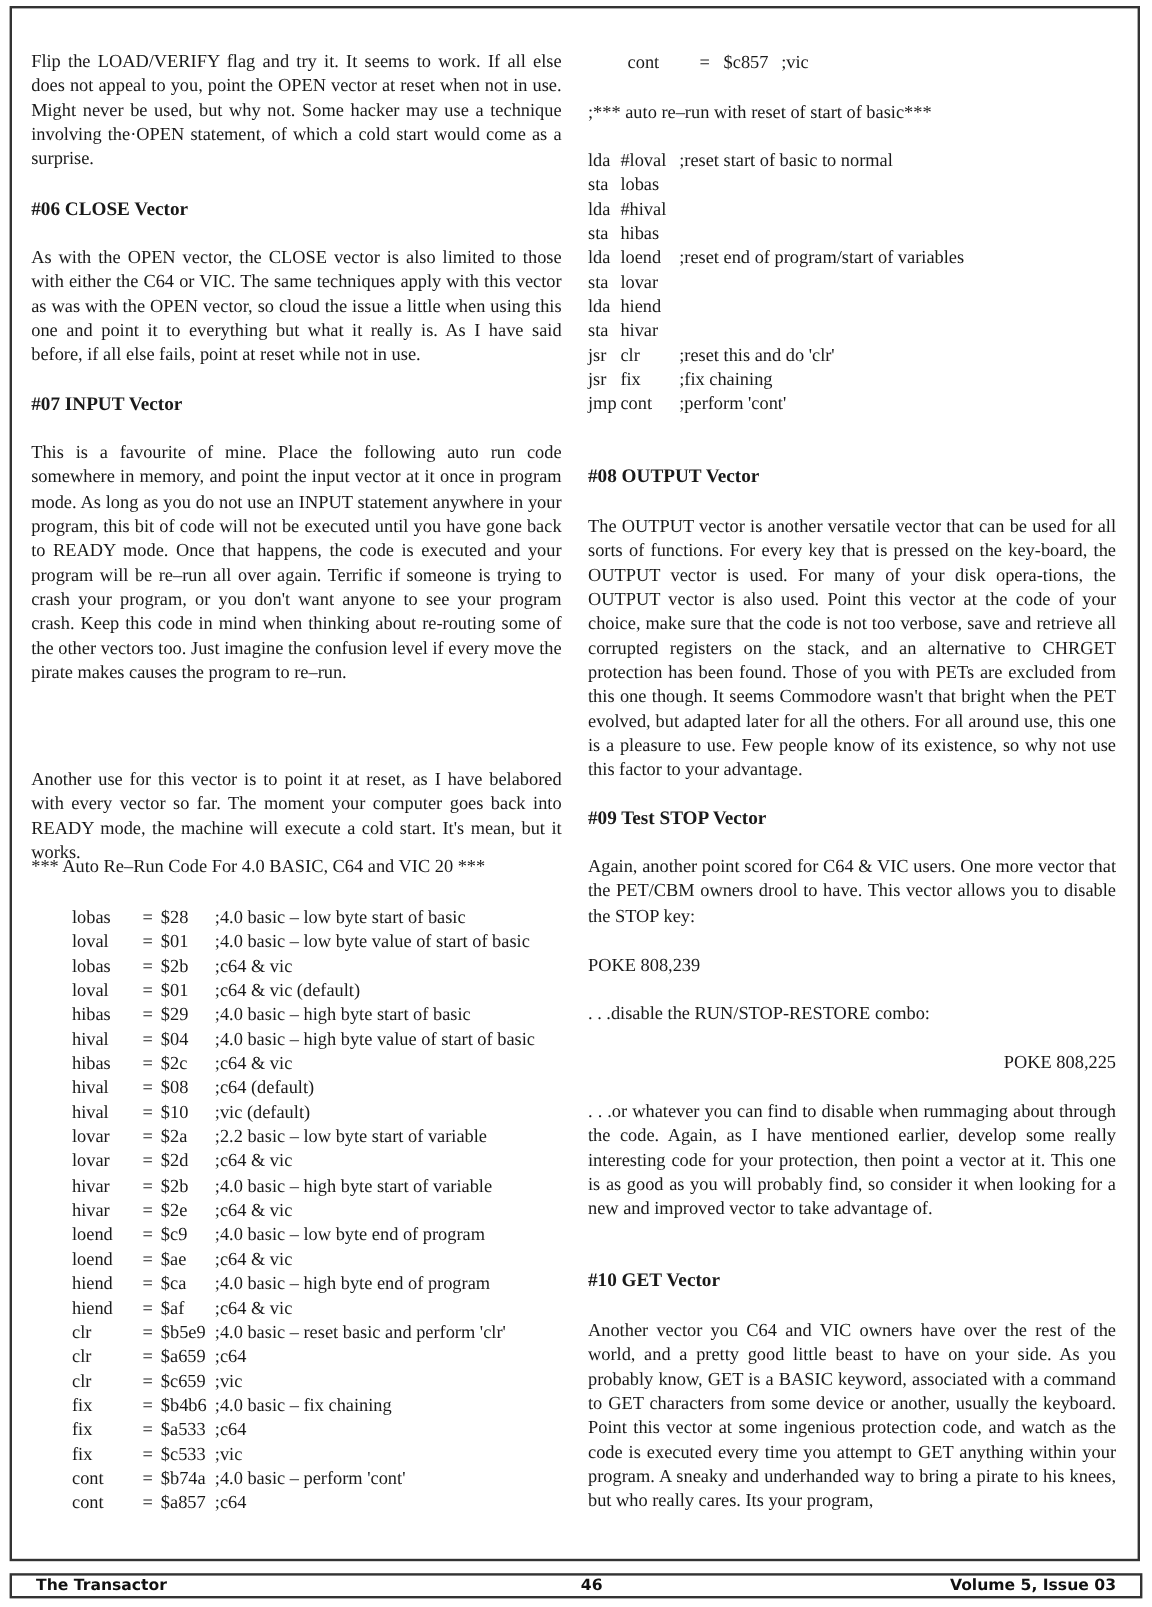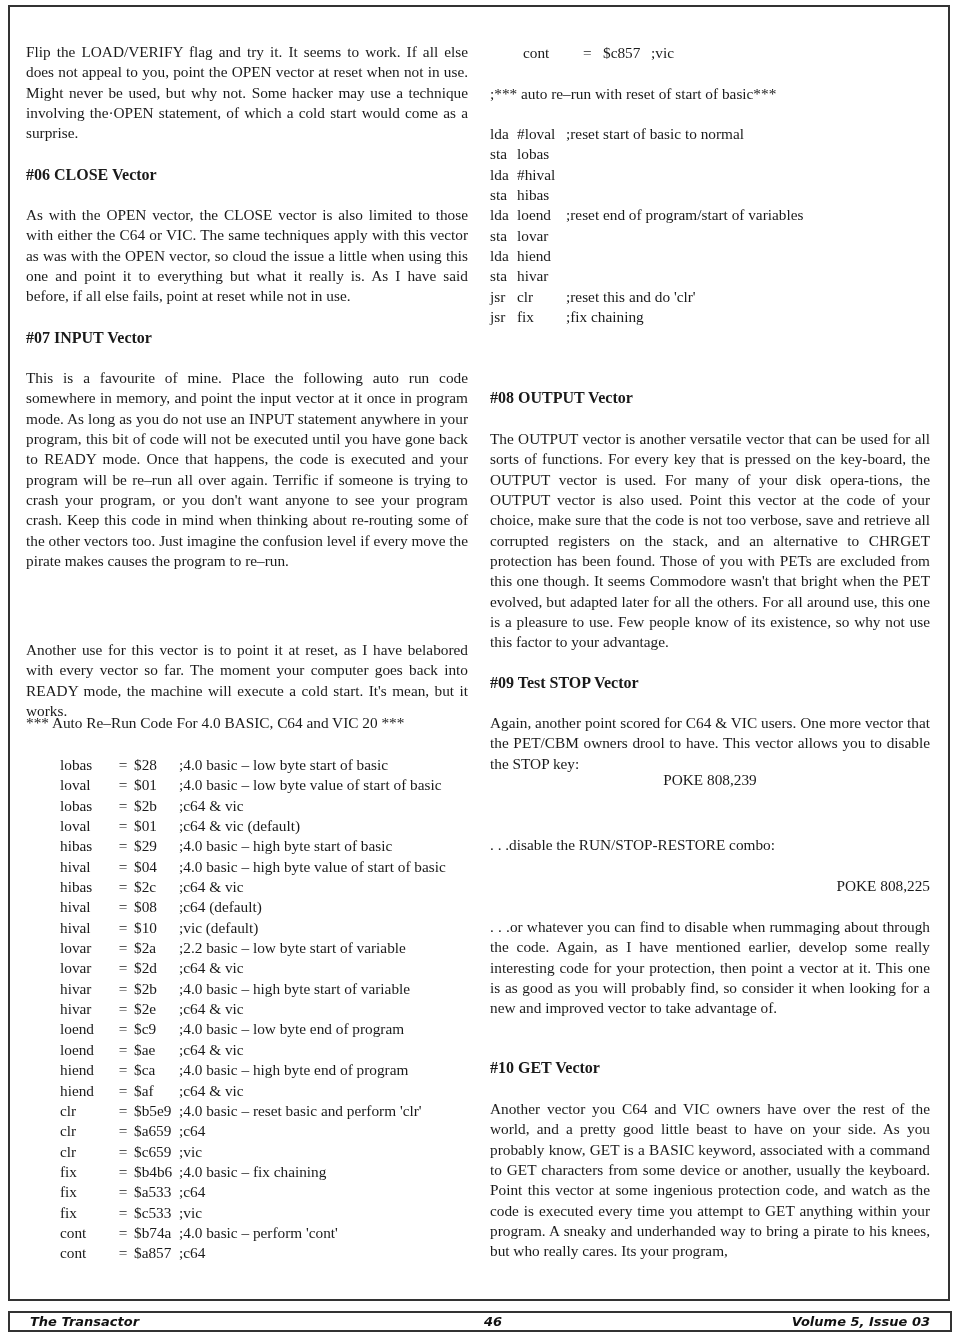--- a/index.html
+++ b/index.html
@@ -19,21 +19,21 @@
   .eq-table td.e { width: 22px; text-align: center; }
   .eq-table td.v { width: 45px; }
   .asm { position: absolute; left: 0; border-collapse: collapse; }
   .asm td { padding: 0; height: 20.35px; line-height: 20.35px; white-space: nowrap; vertical-align: top; }
   .asm td.op { width: 27px; }
   .asm td.arg { width: 49px; }
   .center { text-align: center; }
   .footer { position: absolute; left: 8px; top: 1311px; width: 944px; height: 21px;
             border: 2px solid #333; box-sizing: border-box;
             font-family: "DejaVu Sans", "Liberation Sans", sans-serif; font-weight: bold;
-            font-size: 13px; line-height: 17px; color: #111; font-style: italic; }
+            font-size: 13px; line-height: 17px; color: #111; }
   .footer .l { position: absolute; left: 20px; top: 0; }
   .footer .c { position: absolute; left: 462px; top: 0; margin-left: 12px; }
   .footer .r { position: absolute; right: 20px; top: 0; }
 </style>
 </head>
 <body>
 
 <div class="frame"></div>
 
 <div class="col col-left">
@@ -259,29 +259,34 @@
         <tr>
           <td class="op">jsr</td>
           <td class="arg">clr</td>
           <td class="cm">;reset this and do 'clr'</td>
         </tr>
         <tr>
           <td class="op">jsr</td>
           <td class="arg">fix</td>
           <td class="cm">;fix chaining</td>
         </tr>
+        <tr>
+          <td class="op">jmp</td>
+          <td class="arg">cont</td>
+          <td class="cm">;perform 'cont'</td>
+        </tr>
       </tbody>
   </table>
 
   <h3 class="head abs" style="top:388px">#08 OUTPUT Vector</h3>
   <p class="body abs" style="top:429px">The OUTPUT vector is another versatile vector that can be used for all sorts of functions. For every key that is pressed on the key-board, the OUTPUT vector is used. For many of your disk opera-tions, the OUTPUT vector is also used. Point this vector at the code of your choice, make sure that the code is not too verbose, save and retrieve all corrupted registers on the stack, and an alternative to CHRGET protection has been found. Those of you with PETs are excluded from this one though. It seems Commodore wasn't that bright when the PET evolved, but adapted later for all the others. For all around use, this one is a pleasure to use. Few people know of its existence, so why not use this factor to your advantage.</p>
 
   <h3 class="head abs" style="top:673px">#09 Test STOP Vector</h3>
   <p class="body abs" style="top:713px">Again, another point scored for C64 &amp; VIC users. One more vector that the PET/CBM owners drool to have. This vector allows you to disable the STOP key:</p>
-  <p class="body abs center" style="top:770px; text-align:center">POKE 808,239</p>
+  <p class="body abs center" style="top:795px; text-align:left">POKE 808,239</p>
   <p class="body abs" style="top:835px">. . .disable the RUN/STOP-RESTORE combo:</p>
   <p class="body abs center" style="top:876px; text-align:right">POKE 808,225</p>
   <p class="body abs" style="top:917px">. . .or whatever you can find to disable when rummaging about through the code. Again, as I have mentioned earlier, develop some really interesting code for your protection, then point a vector at it. This one is as good as you will probably find, so consider it when looking for a new and improved vector to take advantage of.</p>
 
   <h3 class="head abs" style="top:1058px">#10 GET Vector</h3>
   <p class="body abs" style="top:1099px">Another vector you C64 and VIC owners have over the rest of the world, and a pretty good little beast to have on your side. As you probably know, GET is a BASIC keyword, associated with a command to GET characters from some device or another, usually the keyboard. Point this vector at some ingenious protection code, and watch as the code is executed every time you attempt to GET anything within your program. A sneaky and underhanded way to bring a pirate to his knees, but who really cares. Its your program,</p>
 </div>
 
 <div class="footer">
   <span class="l">The Transactor</span>

